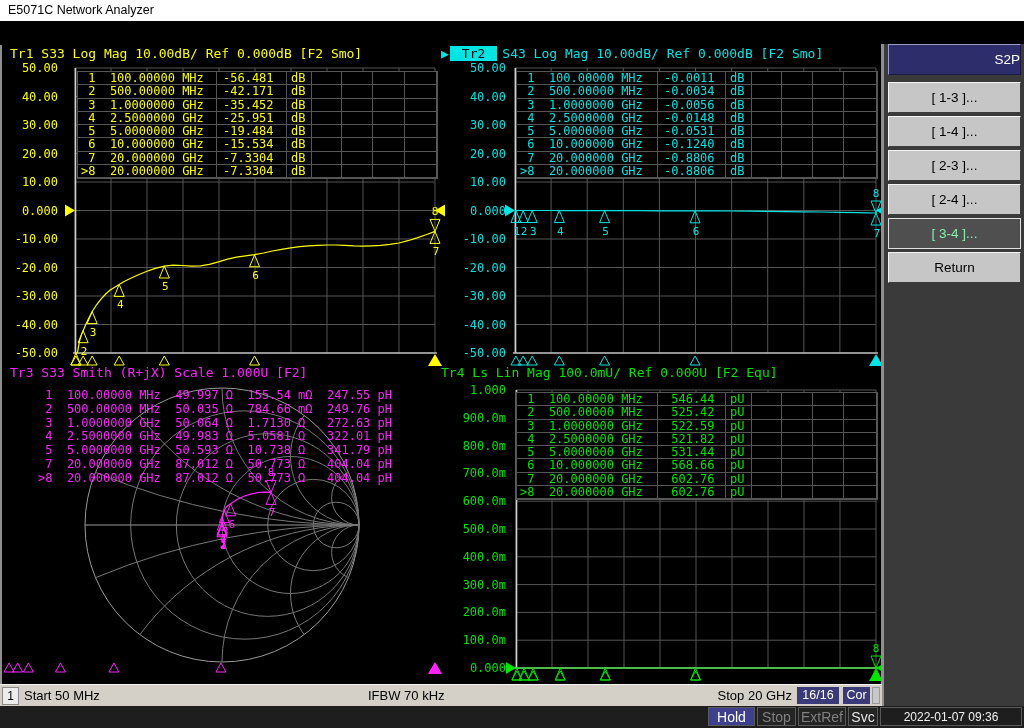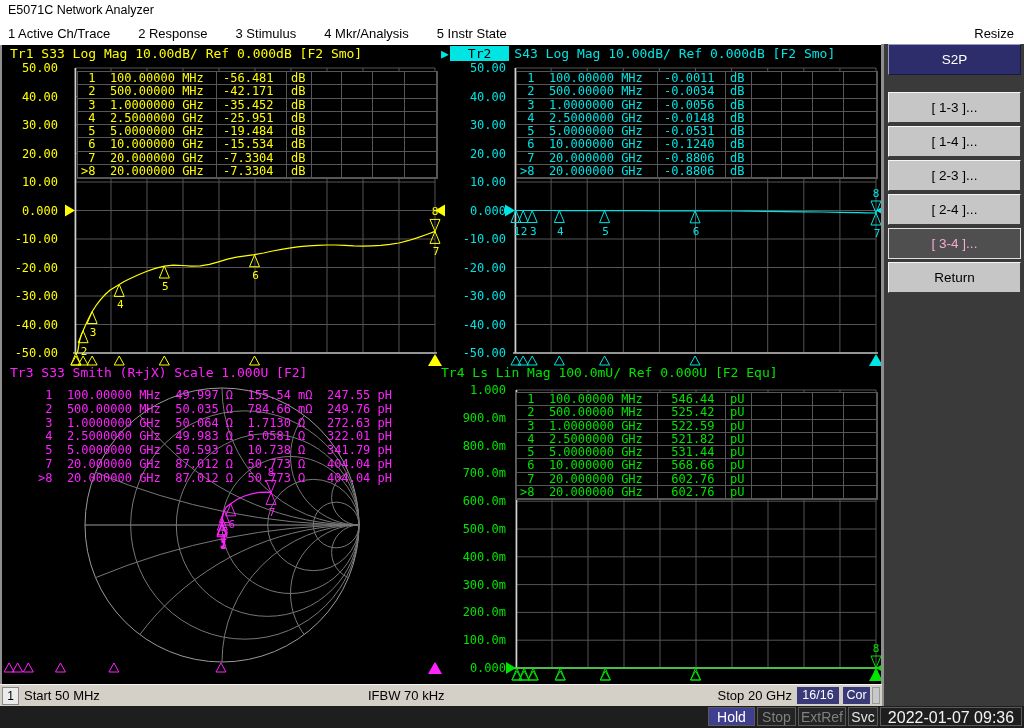--- a/index.html
+++ b/index.html
@@ -10,21 +10,21 @@
             font-size:12.5px;line-height:21px;padding-left:8px;box-sizing:border-box;}
   #menubar{position:absolute;left:0;top:21px;width:1024px;height:24px;background:#ffffff;color:#000;
            font-size:13px;display:flex;align-items:center;box-sizing:border-box;padding:0 8px;}
   .menu-item{margin-right:28px;white-space:nowrap;}
   #menu-resize{margin-left:auto;margin-right:2px;}
   
   .trtitle{position:absolute;font:13px "DejaVu Sans Mono",monospace;white-space:pre;z-index:6;text-align:center;}
   #tr1-title{left:10px;top:46px;color:#ffff00;}
   #tr2-title{left:441px;top:46px;color:#00e4e4;display:flex;}
   #tr2-title .ptr{color:#00e4e4;margin-right:1px;}
-  #tr2-title .trname{background:#00e4e4;color:#000;padding:0 18px;margin-right:5px;}
+  #tr2-title .trname{background:#00e4e4;color:#000;padding:0 12px;margin-right:5px;}
   #tr3-title{left:10px;top:365px;color:#ff22ff;}
   #tr4-title{left:441px;top:365px;color:#00e400;}
   
   .ticks{position:absolute;width:58px;z-index:4;}
   .tick{position:absolute;right:0;width:58px;text-align:right;
         font:12px "DejaVu Sans Mono",monospace;line-height:14px;white-space:pre;}
   #tr1-ticks{left:0;top:61px;color:#ffff00;}
   #tr2-ticks{left:448px;top:61px;color:#00e4e4;}
   #tr4-ticks{left:448px;top:383px;color:#00e400;}
   
@@ -53,23 +53,23 @@
   #tr3-lines{position:absolute;left:10px;top:389px;color:#ff22ff;z-index:5;
              font:12px "DejaVu Sans Mono",monospace;margin-left:28px;}
   #tr3-lines .tline{white-space:pre;line-height:13.75px;}
   
   #sidebar{position:absolute;left:881px;top:44px;width:143px;height:662px;background:#3a3a3a;
            border-left:3px solid #8f8f8f;box-sizing:border-box;z-index:7;}
   .skey{margin:0 3px 3px 4px;height:29px;line-height:29px;text-align:center;font-size:13.5px;
         background:#c6c6c6;color:#000;
         border-top:1px solid #f5f5f5;border-left:1px solid #f5f5f5;
         border-bottom:1px solid #3c3c3c;border-right:1px solid #3c3c3c;}
-  .skey.header{background:#2d2d6b;color:#fff;margin-bottom:17px;
-        border:1px solid #9a9adостанов0;border-color:#9a9ac8 #1a1a40 #1a1a40 #9a9ac8;}
-  .skey.selected{background:#4f4f4f;color:#f9a8d4;border:1px solid #e0e0e0;}
+  .skey.header{background:#2d2d6b;color:#fff;margin-bottom:7px;
+        border:1px solid #9a9adостанов0;border-color:#9a9ac8 #1a1a40 #1a1a40 #9a9ac8;text-align:right;}
+  .skey.selected{background:#4f4f4f;color:#86efac;border:1px solid #e0e0e0;}
   
   #statusbar{position:absolute;left:0;top:684px;width:882px;height:22px;background:#d4d0c8;
              border-top:1px solid #f4f4f4;color:#000;font-size:13px;z-index:8;box-sizing:border-box;}
   #ch-box{position:absolute;left:2px;top:2px;width:15px;height:16px;background:#ececec;
           border:1px solid #8a8a8a;text-align:center;line-height:16px;font-size:12px;}
   #status-start{position:absolute;left:24px;top:3px;}
   #status-ifbw{position:absolute;left:368px;top:3px;}
   #status-stop{position:absolute;left:700px;top:3px;width:92px;text-align:right;}
   #status-pts{position:absolute;left:797px;top:2px;width:42px;height:17px;background:#3a3a78;
               color:#fff;text-align:center;line-height:17px;font-size:12.5px;}
@@ -78,38 +78,30 @@
   #status-spare{position:absolute;left:872px;top:2px;width:8px;height:17px;background:#c8c8c8;
               border:1px solid #9a9a9a;box-sizing:border-box;}
   
   #footer{position:absolute;left:0;top:706px;width:1024px;height:22px;background:#1e1e1e;z-index:9;}
   .fbox{position:absolute;top:1px;height:19px;line-height:19px;text-align:center;font-size:14px;
         border:1px solid #5a5a5a;box-sizing:border-box;}
   #f-hold{left:708px;width:47px;background:#3f3f8f;color:#fff;}
   #f-stop{left:757px;width:39px;background:#242424;color:#808080;}
   #f-extref{left:798px;width:48px;background:#242424;color:#808080;}
   #f-svc{left:848px;width:30px;background:#242424;color:#e5e5e5;}
-  #f-date{left:880px;width:142px;background:#1e1e1e;color:#f2f2f2;font-size:16px;}
+  #f-date{left:880px;width:142px;background:#1e1e1e;color:#f2f2f2;font-size:12px;}
   #left-edge{position:absolute;left:0;top:45px;width:2px;height:639px;background:#8f8f8f;z-index:2;}
 </style>
 </head>
 <body>
 
 <div id="screen">
 
   <div id="titlebar">E5071C Network Analyzer</div>
 
-  <div id="menubar">
-    <span class="menu-item">1 Active Ch/Trace</span>
-    <span class="menu-item">2 Response</span>
-    <span class="menu-item">3 Stimulus</span>
-    <span class="menu-item">4 Mkr/Analysis</span>
-    <span class="menu-item">5 Instr State</span>
-    <span id="menu-resize">Resize</span>
-  </div>
 
   <div id="left-edge"></div>
 
   <div id="tr1-title" class="trtitle">Tr1 S33 Log Mag 10.00dB/ Ref 0.000dB [F2 Smo]</div>
   <div id="tr2-title" class="trtitle">
     <span class="ptr">▶</span>
     <span class="trname">Tr2</span>
     <span>S43 Log Mag 10.00dB/ Ref 0.000dB [F2 Smo]</span>
   </div>
   <div id="tr3-title" class="trtitle">Tr3 S33 Smith (R+jX) Scale 1.000U [F2]</div>

